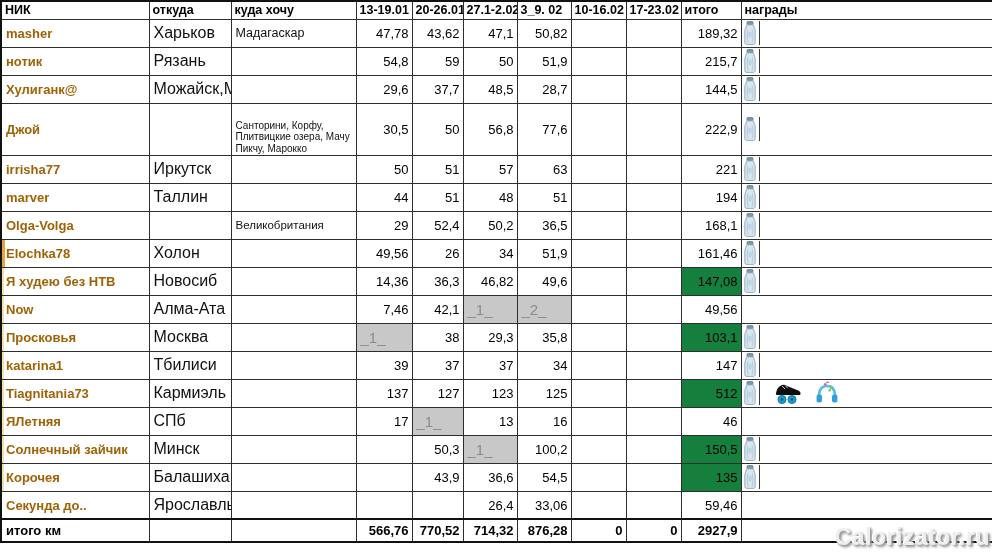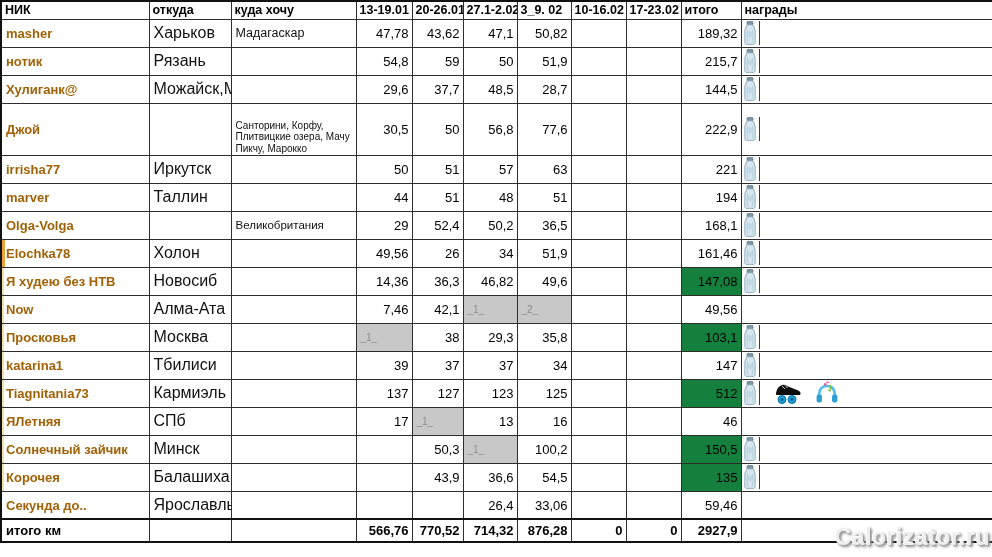--- a/index.html
+++ b/index.html
@@ -31,21 +31,21 @@
     margin-left:24px;
   }
   tbody tr{height:28px;}
   tbody tr.tall{height:44px;}
   td.nick{color:#a16207;font-weight:bold;font-size:13px;}
   td.from{font-size:16px;color:#111;}
   td.dest{font-size:12.5px;color:#111;margin-top:32px;}
   td.dest.mid{font-size:11.5px;}
   td.dest.small{font-size:10px;white-space:normal;line-height:1.18;padding-top:16px;padding-bottom:0;}
   td.num{text-align:right;font-size:13px;color:#000;padding-right:3px;}
-  td.muted{background:#C8C8C8;color:#8b8b8b;text-align:left;font-size:10px;}
+  td.muted{background:#C8C8C8;color:#8b8b8b;text-align:left;font-size:15px;}
   td.total.hl{background:#15803d;}
   tr.stripe-orange td:first-child{box-shadow:inset 3px 0 0 #E8A33C;}
   tr.stripe-cream td:first-child{box-shadow:inset 2px 0 0 #F1E2AC;}
   td.awards{padding:0;}
   .aw{display:flex;align-items:center;height:100%;}
   .aw .slot{
     flex:0 0 17px;width:17px;align-self:stretch;
     border-right:1px solid #3a3a3a;
     display:flex;align-items:center;justify-content:center;
   }

